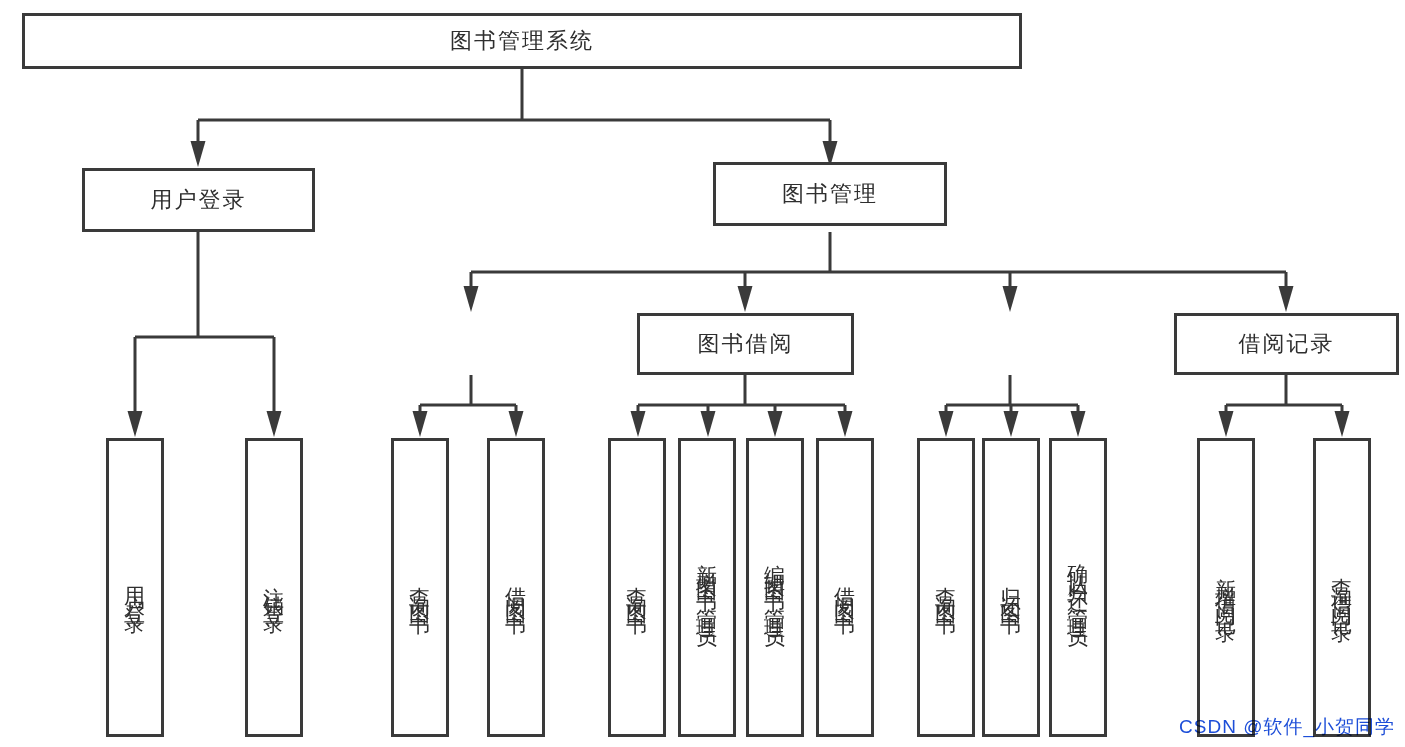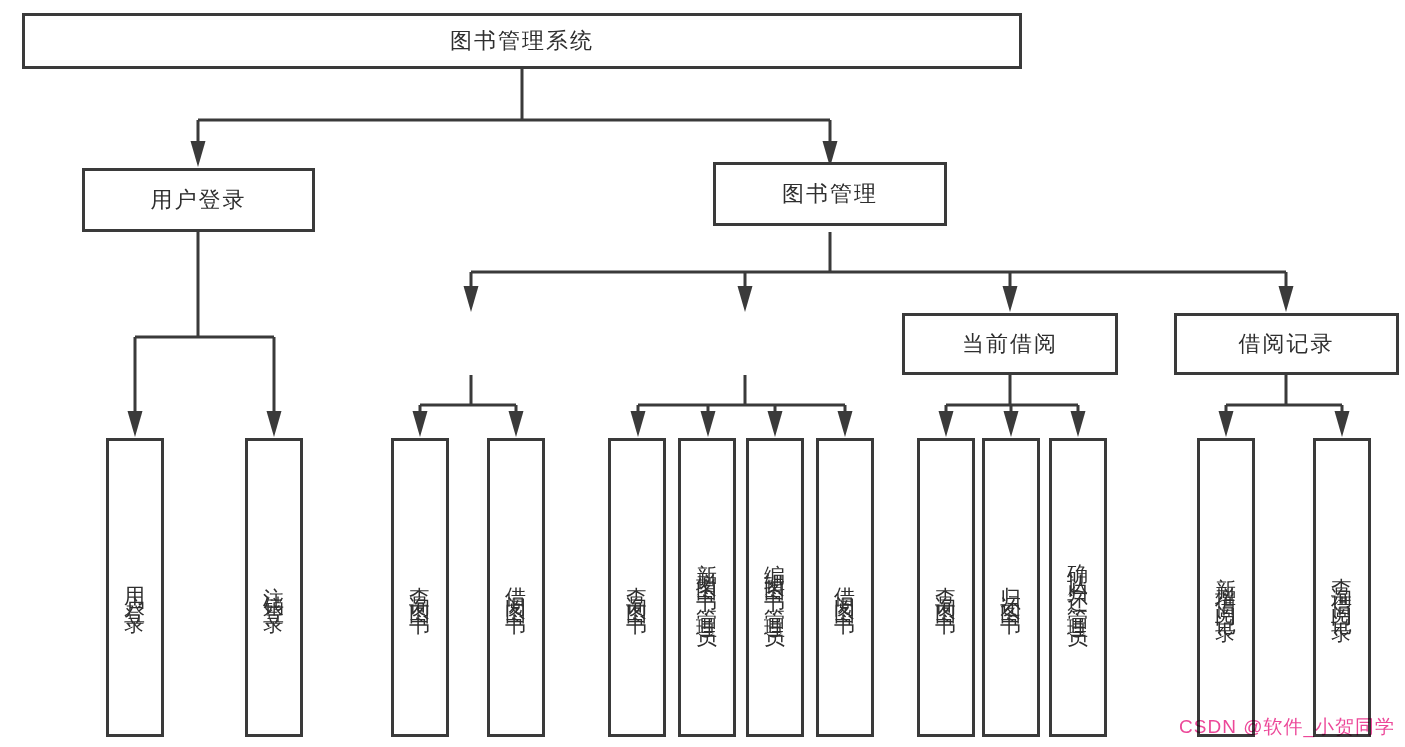--- a/index.html
+++ b/index.html
@@ -12,21 +12,21 @@
     position:absolute;box-sizing:border-box;border:3px solid #3a3a3a;background:#ffffff;
     display:flex;align-items:center;justify-content:center;color:#2e2e2e;z-index:2;
   }
   .node.h{font-size:22px;letter-spacing:2px;white-space:nowrap;}
   .node.v{
     writing-mode:vertical-rl;text-orientation:mixed;
     font-size:21px;letter-spacing:9px;line-height:1;
   }
   .watermark{
     position:absolute;right:10px;bottom:7px;z-index:10;
-    font-size:19px;letter-spacing:1px;color:#ec4899;mix-blend-mode:multiply;white-space:nowrap;
+    font-size:19px;letter-spacing:1px;color:#1d4ed8;mix-blend-mode:multiply;white-space:nowrap;
   }
 </style>
 </head>
 <body>
 
 <div class="canvas">
 
   <svg class="connectors" viewBox="0 0 1405 747" xmlns="http://www.w3.org/2000/svg">
 
     <path fill="none" stroke="#3a3a3a" stroke-width="3" d="
@@ -59,21 +59,21 @@
       <polygon points="1218.5,411 1233.5,411 1226,437"></polygon>
       <polygon points="1334.5,411 1349.5,411 1342,437"></polygon>
     </g>
   </svg>
 
   <div class="node h" style="left:22px;top:13px;width:1000px;height:56px">图书管理系统</div>
 
   <div class="node h" style="left:82px;top:168px;width:233px;height:64px">用户登录</div>
   <div class="node h" style="left:713px;top:162px;width:234px;height:64px">图书管理</div>
 
-  <div class="node h" style="left:902px;top:313px;width:216px;height:62px">当前借阅</div>
+  <div class="node h" style="left:637px;top:313px;width:217px;height:62px">图书借阅</div>
   <div class="node h" style="left:1174px;top:313px;width:225px;height:62px">借阅记录</div>
 
   <div class="node v" style="left:106px;top:438px;width:58px;height:299px">用户登录</div>
   <div class="node v" style="left:245px;top:438px;width:58px;height:299px">注销登录</div>
 
   <div class="node v" style="left:391px;top:438px;width:58px;height:299px">查询图书</div>
   <div class="node v" style="left:487px;top:438px;width:58px;height:299px">借阅图书</div>
 
   <div class="node v" style="left:608px;top:438px;width:58px;height:299px">查询图书</div>
   <div class="node v" style="left:678px;top:438px;width:58px;height:299px">新增图书（管理员）</div>

